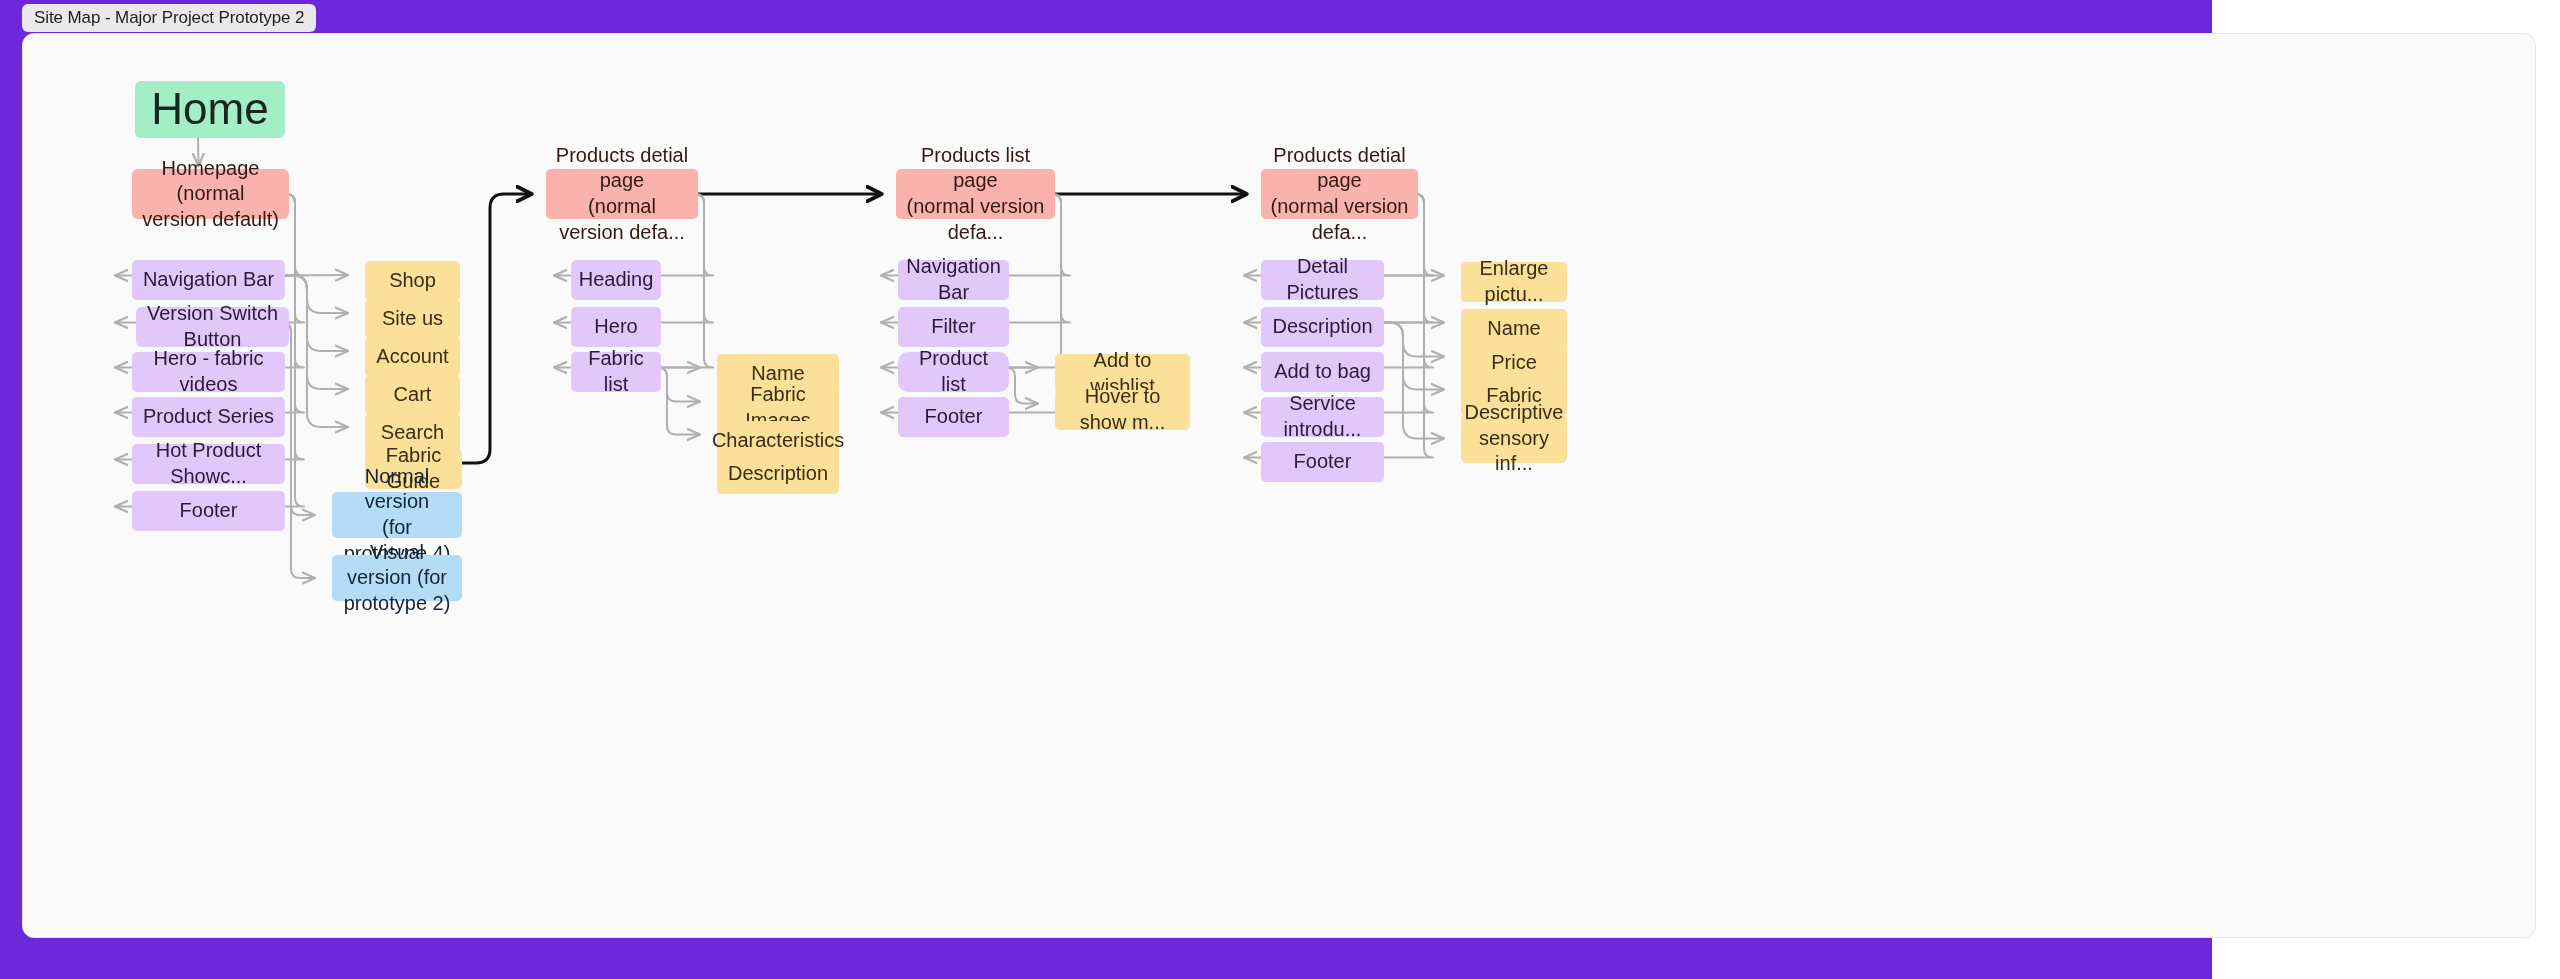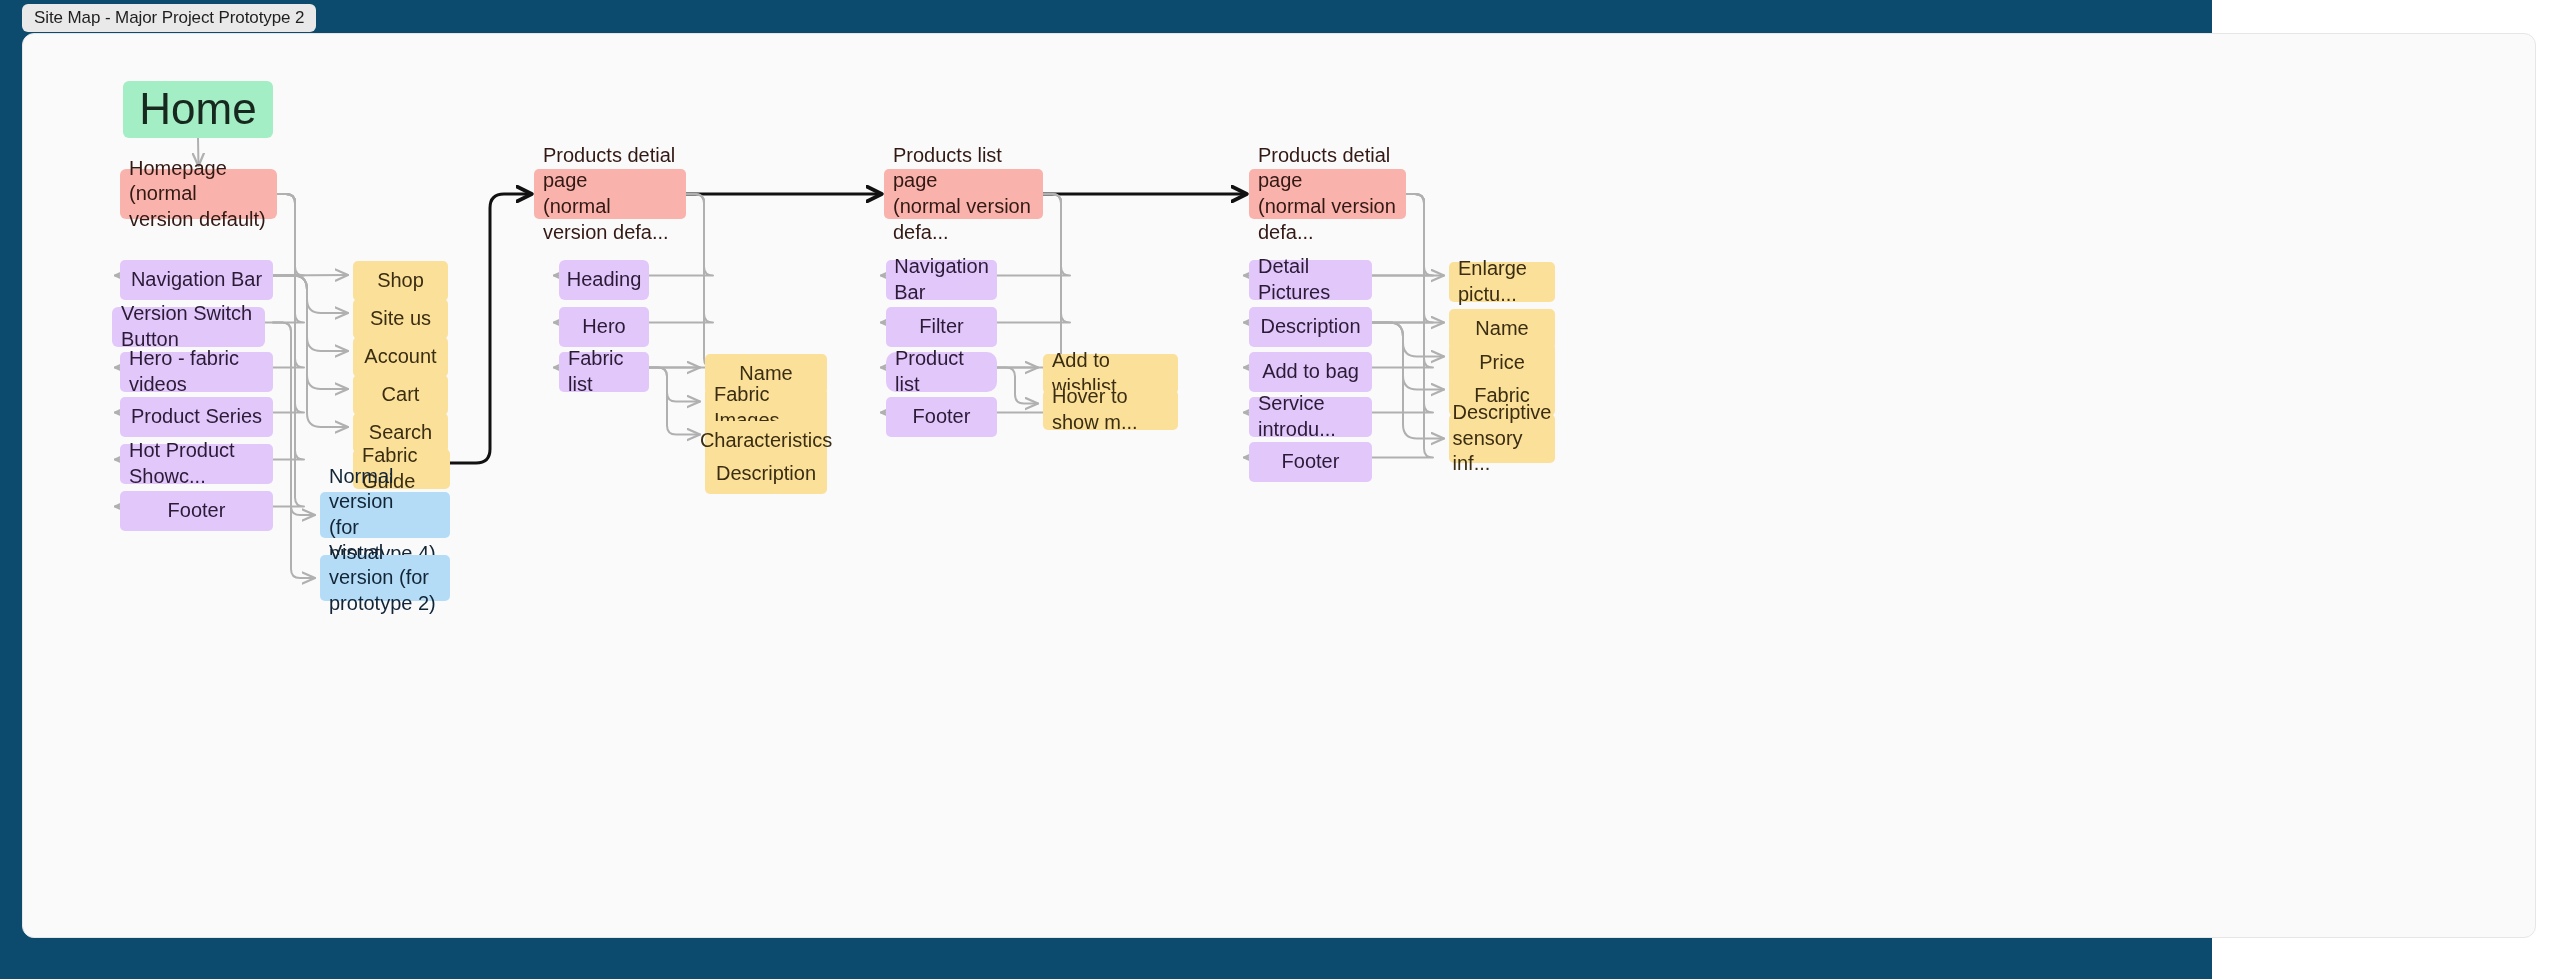--- a/index.html
+++ b/index.html
@@ -3,21 +3,21 @@
 <meta charset="utf-8">
 <style>
   * { box-sizing: border-box; }
   html, body {
     margin: 0; padding: 0;
     width: 2560px; height: 979px;
     background: #ffffff;
     font-family: "Liberation Sans", sans-serif;
     overflow: hidden;
   }
-  #stage { position: relative; width: 2212px; height: 979px; background:#0c4a6e; }
+  #stage { position: relative; width: 2212px; height: 979px; background:#6d28d9; }
 
   
   #title-tab {
     position: absolute; left: 22px; top: 4px;
     height: 28px; padding: 0 12px;
     display: flex; align-items: center;
     background: #e9e9e9; color: #1f1f1f;
     border-radius: 6px;
     font-size: 17px; letter-spacing: -0.1px;
     white-space: nowrap;
@@ -33,26 +33,27 @@
   }
 
   
   #edges { position: absolute; left: 0; top: 0; width: 2560px; height: 979px;
            pointer-events: none; }
 
   
   .node {
     position: absolute;
     display: flex; align-items: center; justify-content: center;
-    text-align: left;
+    text-align: center;
     border-radius: 5px;
     font-size: 20px;
     line-height: 1.28;
     padding: 20px 9px;
     white-space: pre-line;
+    margin-left: 12px;
   }
   .n-home    { background:#a3eec4; color:#17291f; font-size:44px; border-radius:6px; }
   .n-page    { background:#f9b3ac; color:#331914; }
   .n-section { background:#e2c7fb; color:#2b1b36; }
   .n-feature { background:#fbe09a; color:#3a2d12; }
   .n-version { background:#b5dcf7; color:#122536; }
 </style>
 </head>
 <body>
 
@@ -114,21 +115,21 @@
         <path d="M 1372 322.5 L 1389 322.5 Q 1403 322.5 1403 336.5 L 1403 375.5 Q 1403 389.5 1417 389.5 L 1444 389.5" fill="none" stroke="#b0b0b0" stroke-width="2" stroke-linecap="round" stroke-linejoin="round" marker-end="url(#ah-gray)"></path>
         <path d="M 1372 322.5 L 1389 322.5 Q 1403 322.5 1403 336.5 L 1403 424.5 Q 1403 438.5 1417 438.5 L 1444 438.5" fill="none" stroke="#b0b0b0" stroke-width="2" stroke-linecap="round" stroke-linejoin="round" marker-end="url(#ah-gray)"></path>
       </g>
   </svg>
 
   <div id="nodes">
       <div class="node n-home" style="left: 123px; top: 81px; width: 150px; height: 57px;"><span>Home</span></div>
       <div class="node n-page" style="left: 120px; top: 169px; width: 157px; height: 50px; border-radius: 6px;"><span>Homepage (normal
 version default)</span></div>
       <div class="node n-section" style="left: 120px; top: 260px; width: 153px; height: 31px;"><span>Navigation Bar</span></div>
-      <div class="node n-section" style="left: 112px; top: 307px; width: 153px; height: 31px; border-radius: 6px;"><span>Version Switch Button</span></div>
+      <div class="node n-section" style="left: 124px; top: 307px; width: 153px; height: 31px; border-radius: 6px;"><span>Version Switch Button</span></div>
       <div class="node n-section" style="left: 120px; top: 352px; width: 153px; height: 31px;"><span>Hero - fabric videos</span></div>
       <div class="node n-section" style="left: 120px; top: 397px; width: 153px; height: 31px;"><span>Product Series</span></div>
       <div class="node n-section" style="left: 120px; top: 444px; width: 153px; height: 31px;"><span>Hot Product Showc...</span></div>
       <div class="node n-section" style="left: 120px; top: 491px; width: 153px; height: 31px;"><span>Footer</span></div>
       <div class="node n-feature" style="left: 353px; top: 261px; width: 95px; height: 28px;"><span>Shop</span></div>
       <div class="node n-feature" style="left: 353px; top: 299px; width: 95px; height: 28px;"><span>Site us</span></div>
       <div class="node n-feature" style="left: 353px; top: 337px; width: 95px; height: 28px;"><span>Account</span></div>
       <div class="node n-feature" style="left: 353px; top: 375px; width: 95px; height: 28px;"><span>Cart</span></div>
       <div class="node n-feature" style="left: 353px; top: 413px; width: 95px; height: 28px;"><span>Search</span></div>
       <div class="node n-feature" style="left: 353px; top: 449px; width: 97px; height: 28px;"><span>Fabric Guide</span></div>

